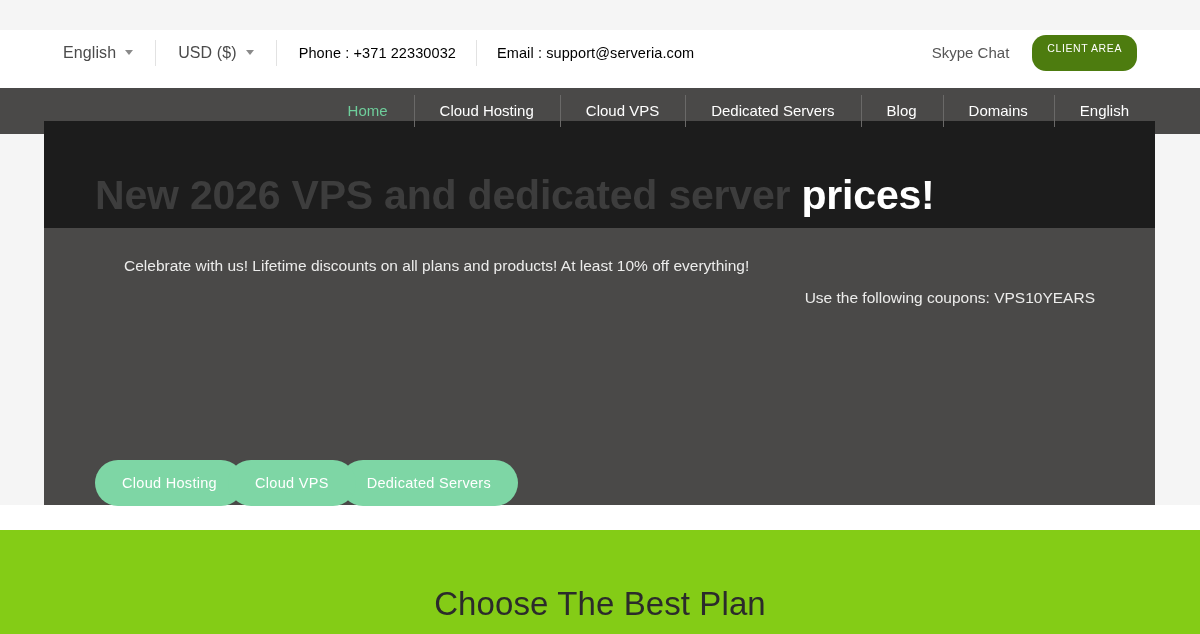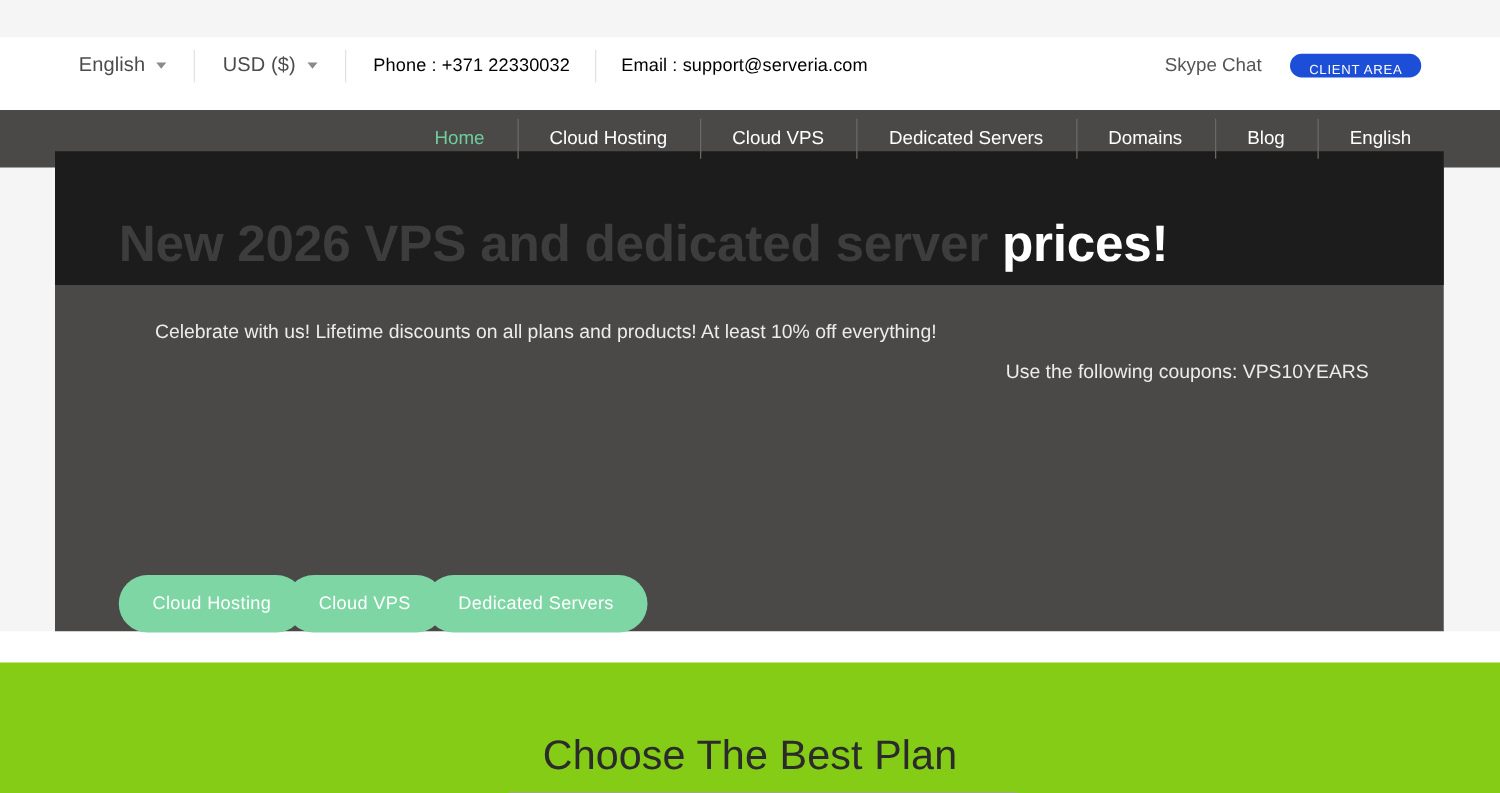--- a/index.html
+++ b/index.html
@@ -42,25 +42,25 @@
     width:1px; height:26px; background:#e2e2e2;
     margin:0 22px;
   }
   .vdiv.thin{ margin:0 20px; }
   .util-muted{ color:#000000; font-size:14.5px; }
 
   .skype{
     font-size:15px; color:#555555; margin-right:23px; white-space:nowrap;
   }
   .client-area{
-    background:#1d4ed8;
+    background:#4d7c0f;
     color:#ffffff;
     font-size:10.5px;
     letter-spacing:.6px;
-    padding:7px 15px 0;
+    padding:7px 15px 17px;
     border-radius:14px;
     white-space:nowrap;
     border:none;
     cursor:pointer;
     font-family:"Liberation Sans", sans-serif;
   }
 
   
   .hero-wrap{
     position:absolute; left:0; top:75px; width:1200px; height:455px;
@@ -218,22 +218,22 @@
   <div class="navbar"></div>
 
   <div class="hero-panel"></div>
   <div class="hero-dark"></div>
 
   <nav class="nav-inner">
     <a class="nav-item active" href="#">Home</a>
     <a class="nav-item" href="#">Cloud Hosting</a>
     <a class="nav-item" href="#">Cloud VPS</a>
     <a class="nav-item" href="#">Dedicated Servers</a>
+    <a class="nav-item" href="#">Blog</a>
     <a class="nav-item" href="#">Domains</a>
-    <a class="nav-item" href="#">Blog</a>
     <a class="nav-item" href="#">English</a>
   </nav>
 
   <div class="hero-content">
     <h1 class="hero-title">
       <span class="line1">New 2026 VPS and dedicated server</span>
       <span class="line2">prices!</span>
     </h1>
     <p class="hero-sub">Celebrate with us! Lifetime discounts on all plans and products! At least 10% off everything!</p>
     <p class="hero-sub2">Use the following coupons: VPS10YEARS</p>

